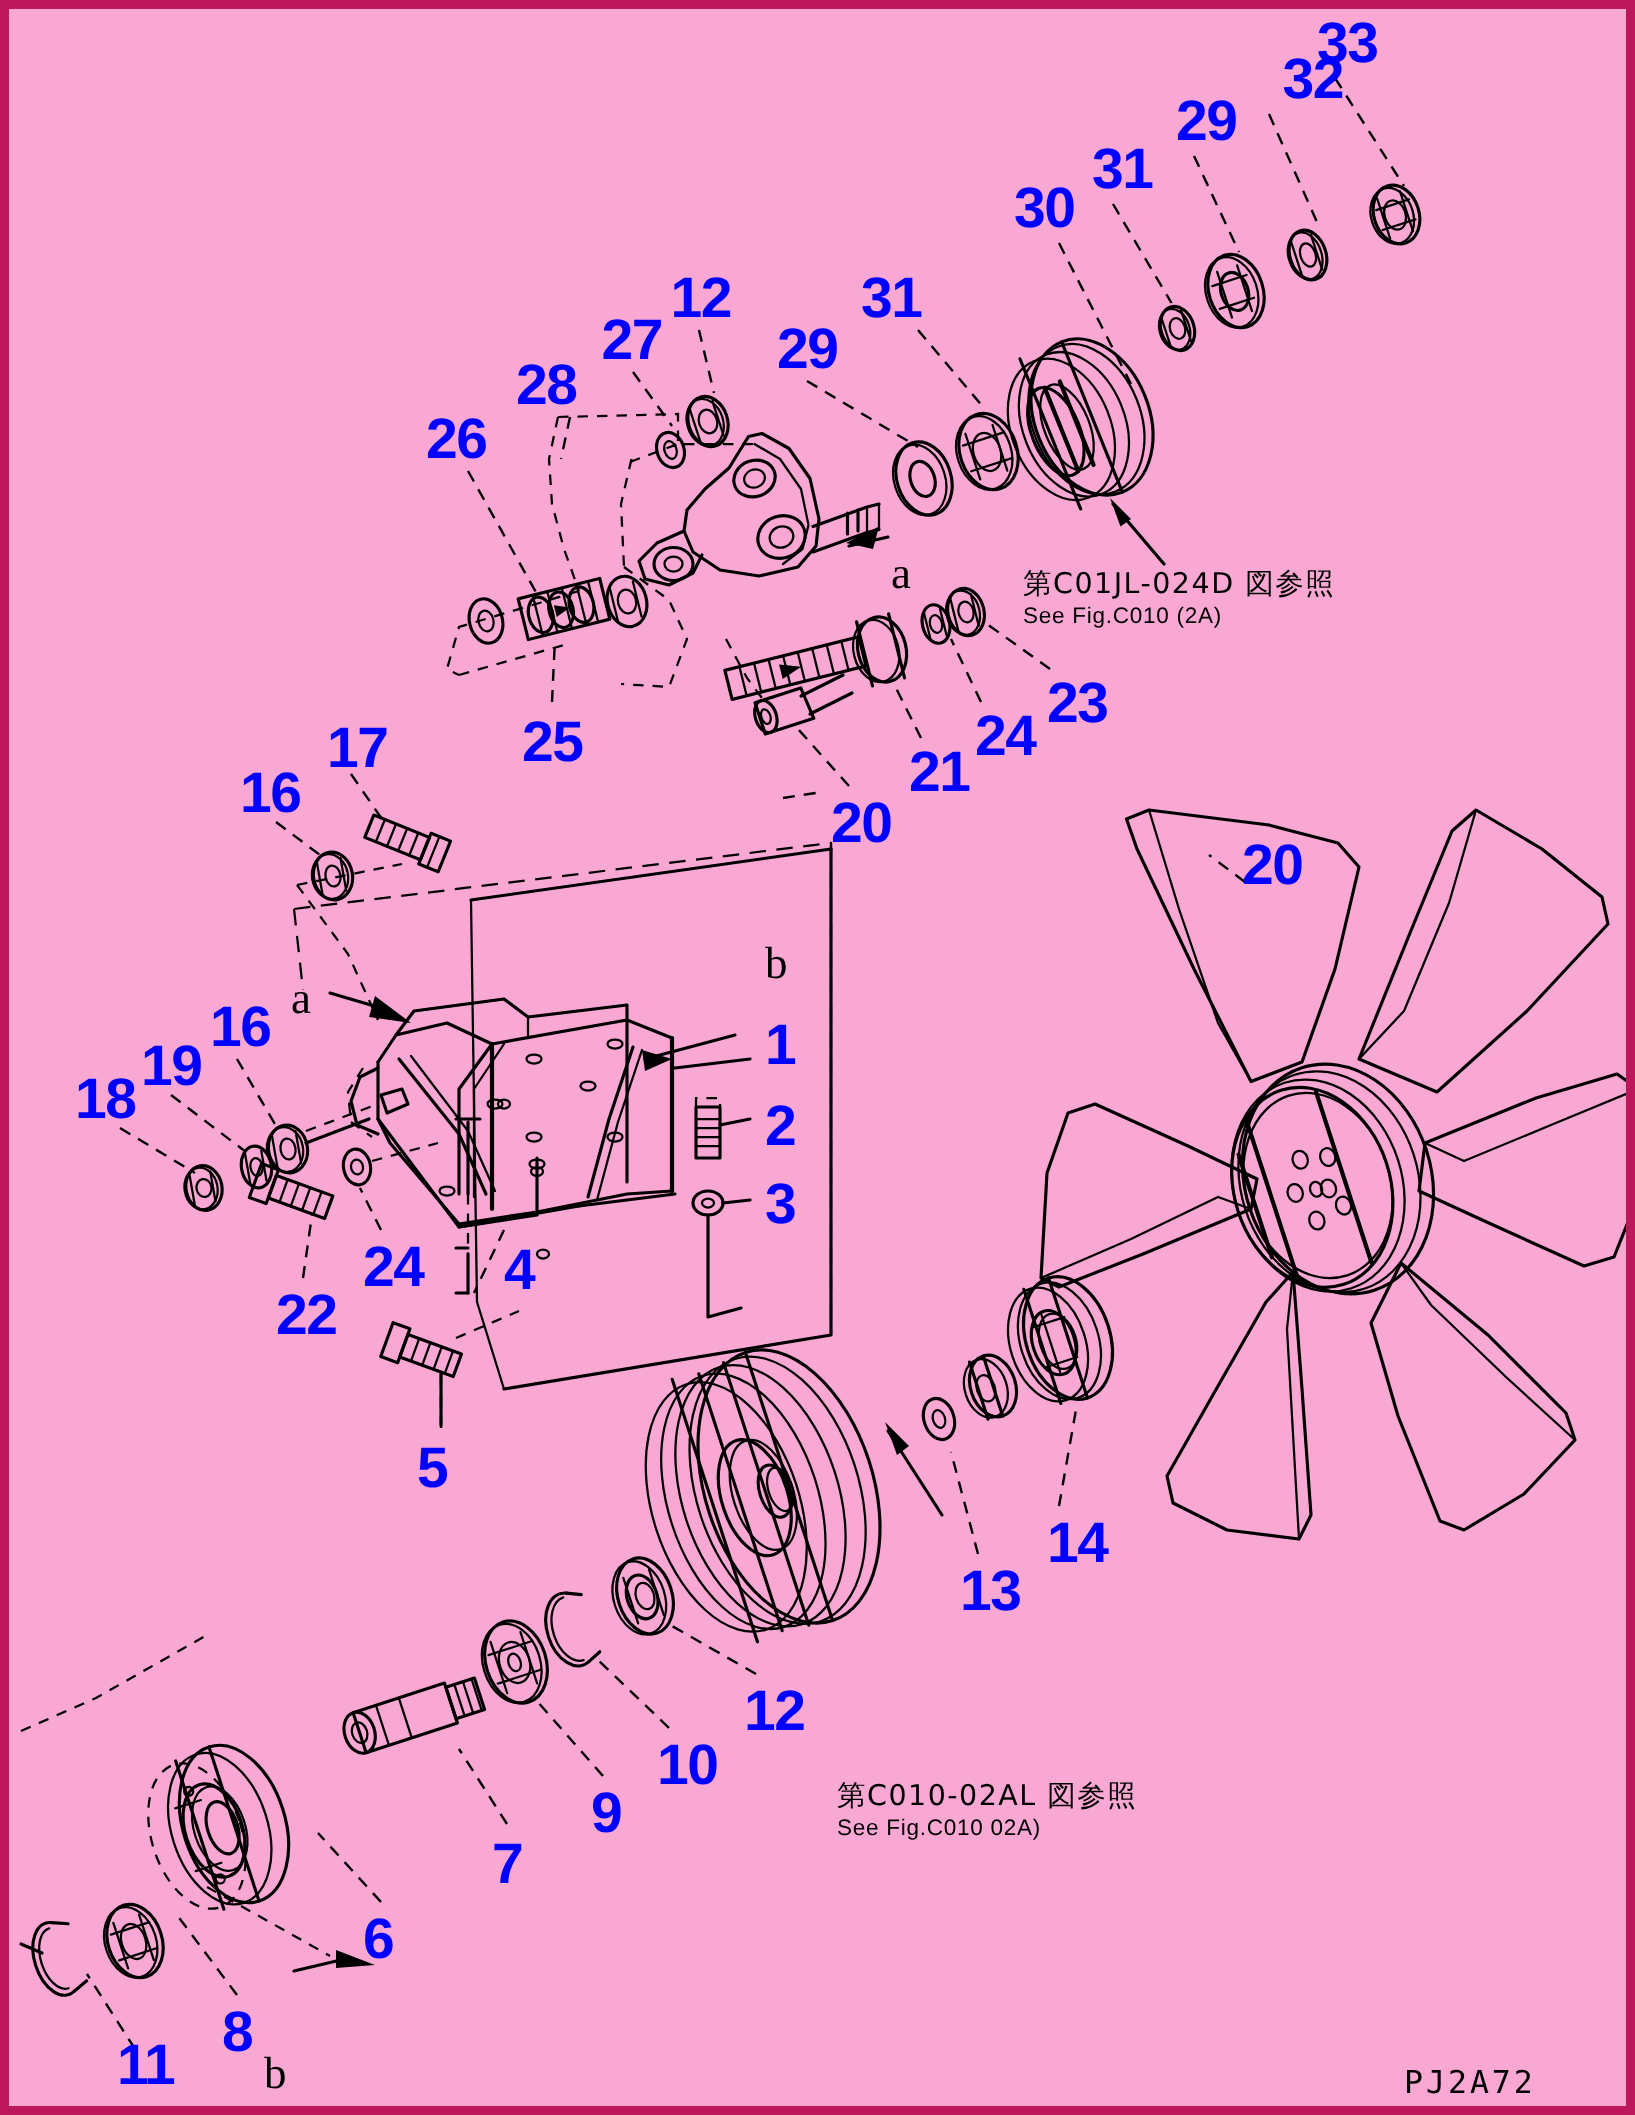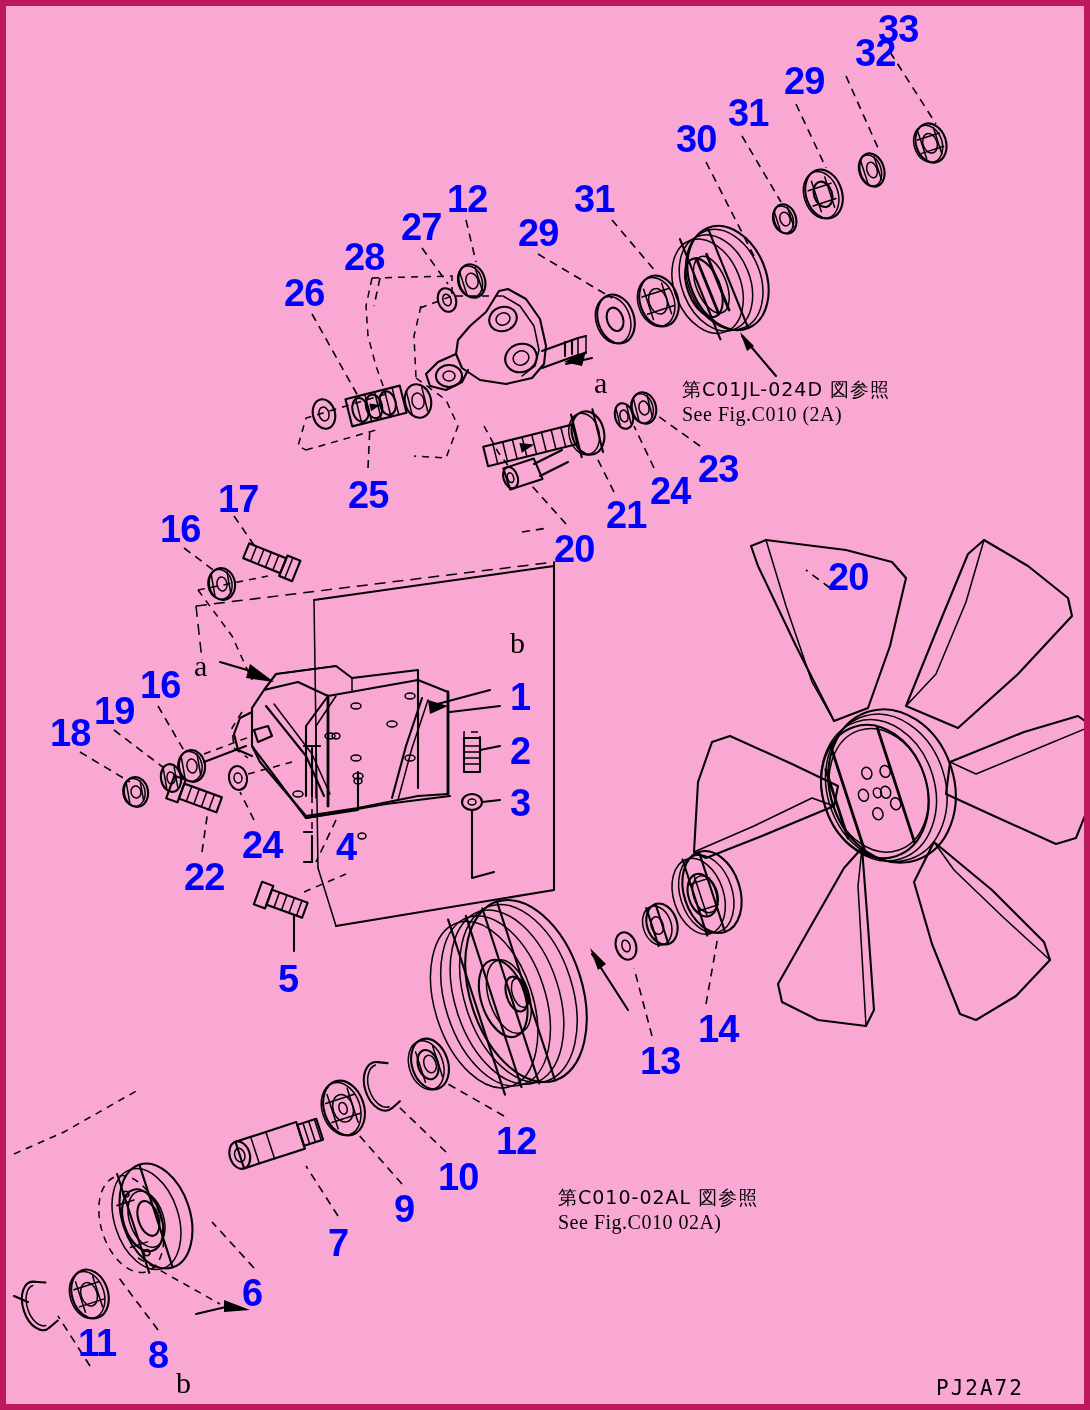--- a/index.html
+++ b/index.html
@@ -54,22 +54,22 @@
   }
   .noteblock .jp {
     display: block;
     font-family: "DejaVu Sans", sans-serif;
     font-size: 19px;
     letter-spacing: 1px;
     text-align: right;
   }
   .noteblock .en {
     display: block;
-    font-family: Liberation Serif, serif;
-    font-size: 20px;
+    font-family: Liberation Sans, sans-serif;
+    font-size: 15px;
   }
   .drawcode {
     position: absolute;
     color: #000000;
     font-family: "DejaVu Sans Mono", monospace;
     font-size: 21px;
     letter-spacing: 2px;
     white-space: nowrap;
   }
 </style>
@@ -622,21 +622,21 @@
     <span class="callout" style="left:330px; top:822px;">4</span>
     <span class="callout" style="left:272px; top:954px;">5</span>
     <span class="callout" style="left:692px; top:1004px;">14</span>
     <span class="callout" style="left:634px; top:1036px;">13</span>
     <span class="callout" style="left:490px; top:1116px;">12</span>
     <span class="callout" style="left:432px; top:1152px;">10</span>
     <span class="callout" style="left:388px; top:1184px;">9</span>
     <span class="callout" style="left:322px; top:1218px;">7</span>
     <span class="callout" style="left:236px; top:1268px;">6</span>
     <span class="callout" style="left:142px; top:1330px;">8</span>
-    <span class="callout" style="left:72px;  top:1318px;">11</span>
+    <span class="callout" style="left:72px;  top:1352px;">11</span>
   </div>
 
   <div>
     <span class="secmark" style="left:588px; top:362px;">a</span>
     <span class="secmark" style="left:188px; top:645px;">a</span>
     <span class="secmark" style="left:504px; top:622px;">b</span>
     <span class="secmark" style="left:170px; top:1362px;">b</span>
   </div>
 
   <div class="noteblock" style="left:676px; top:372px;">

